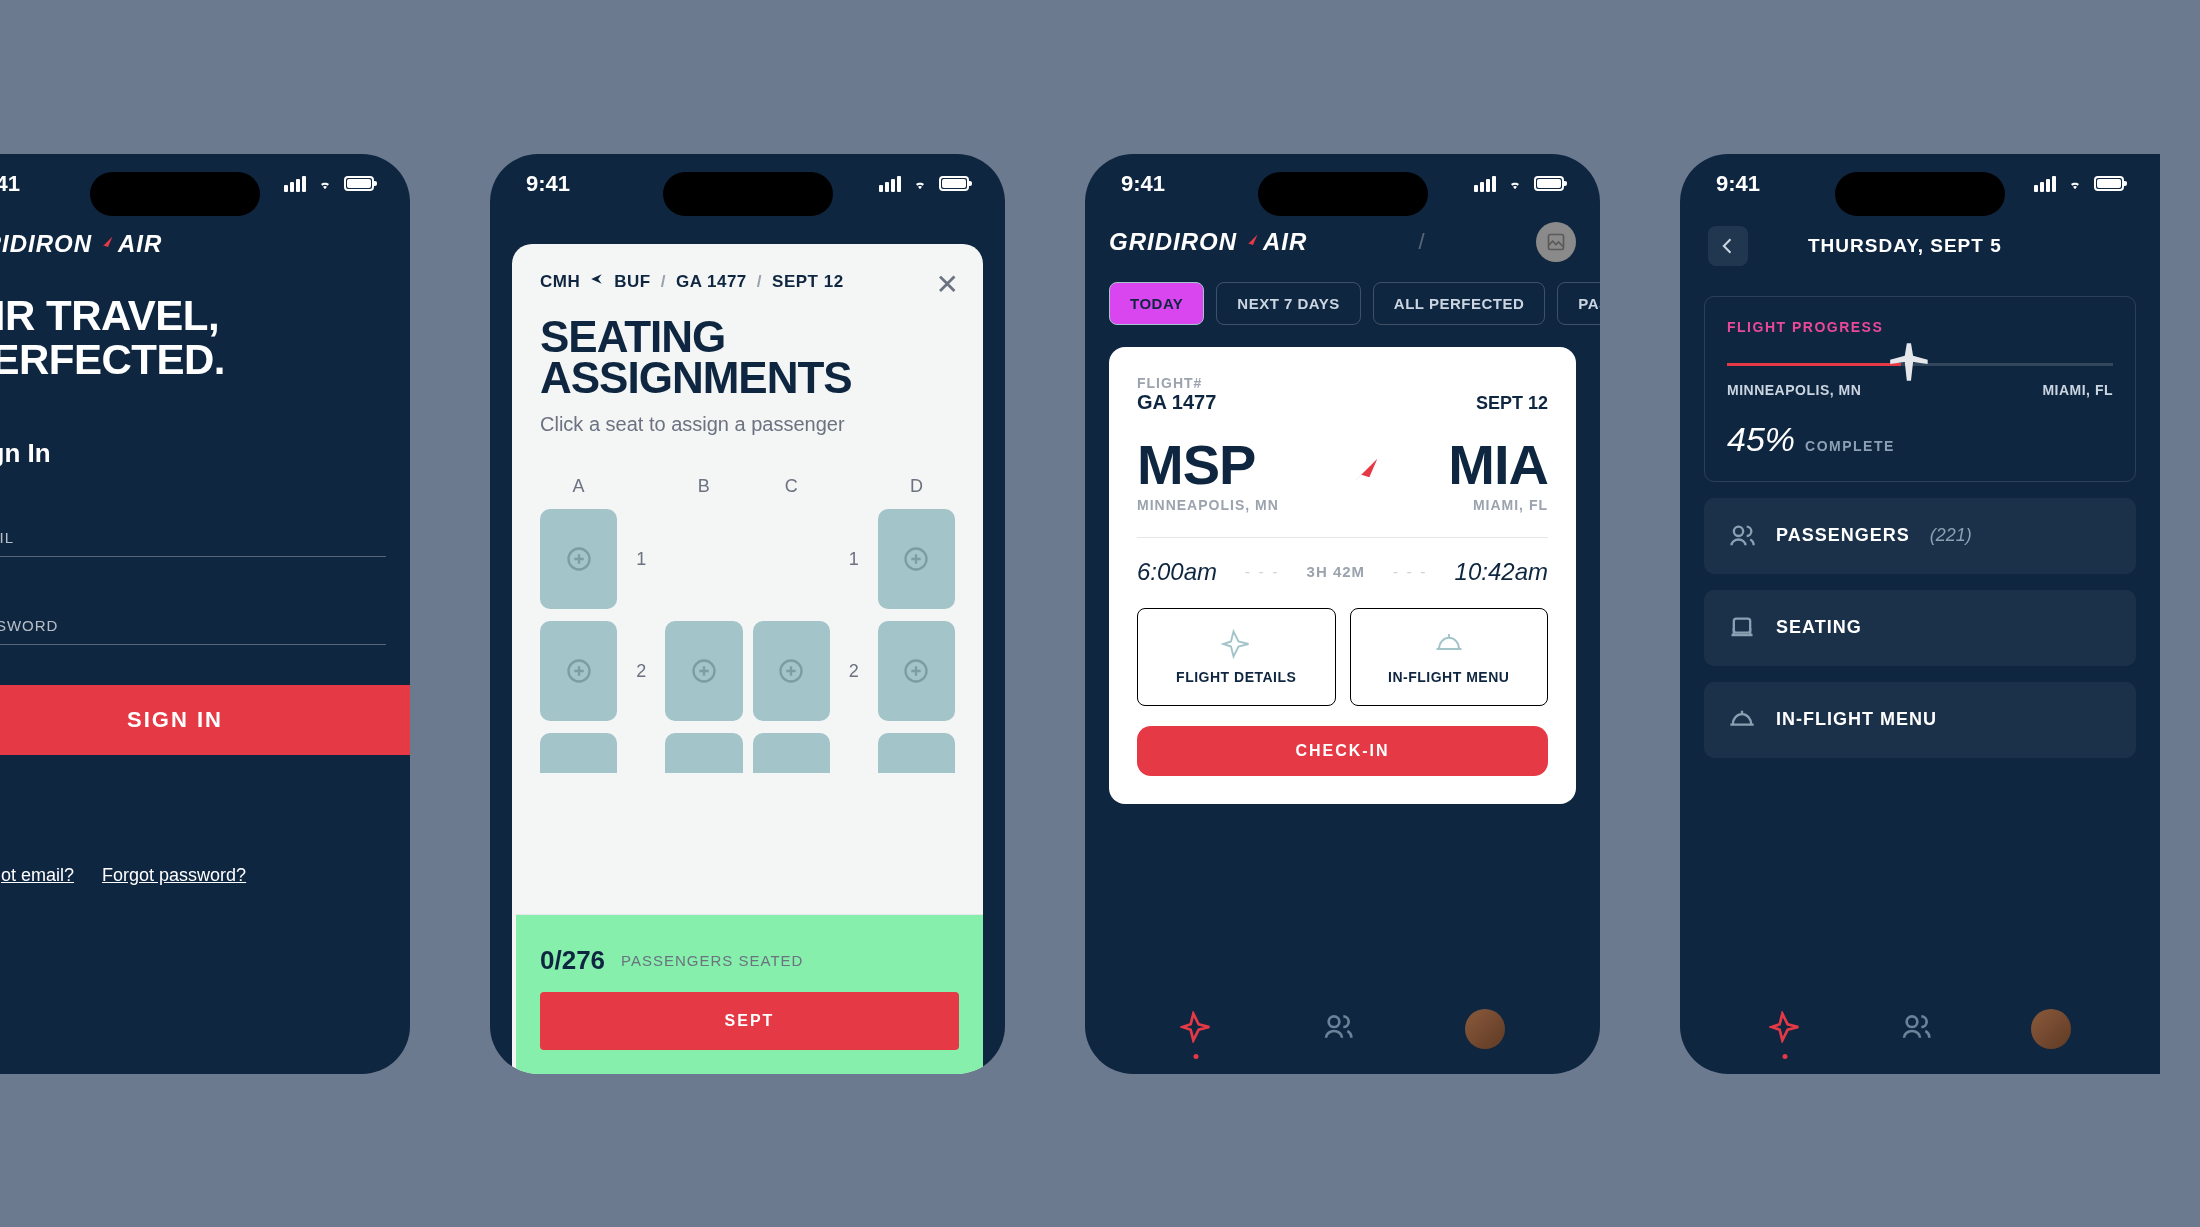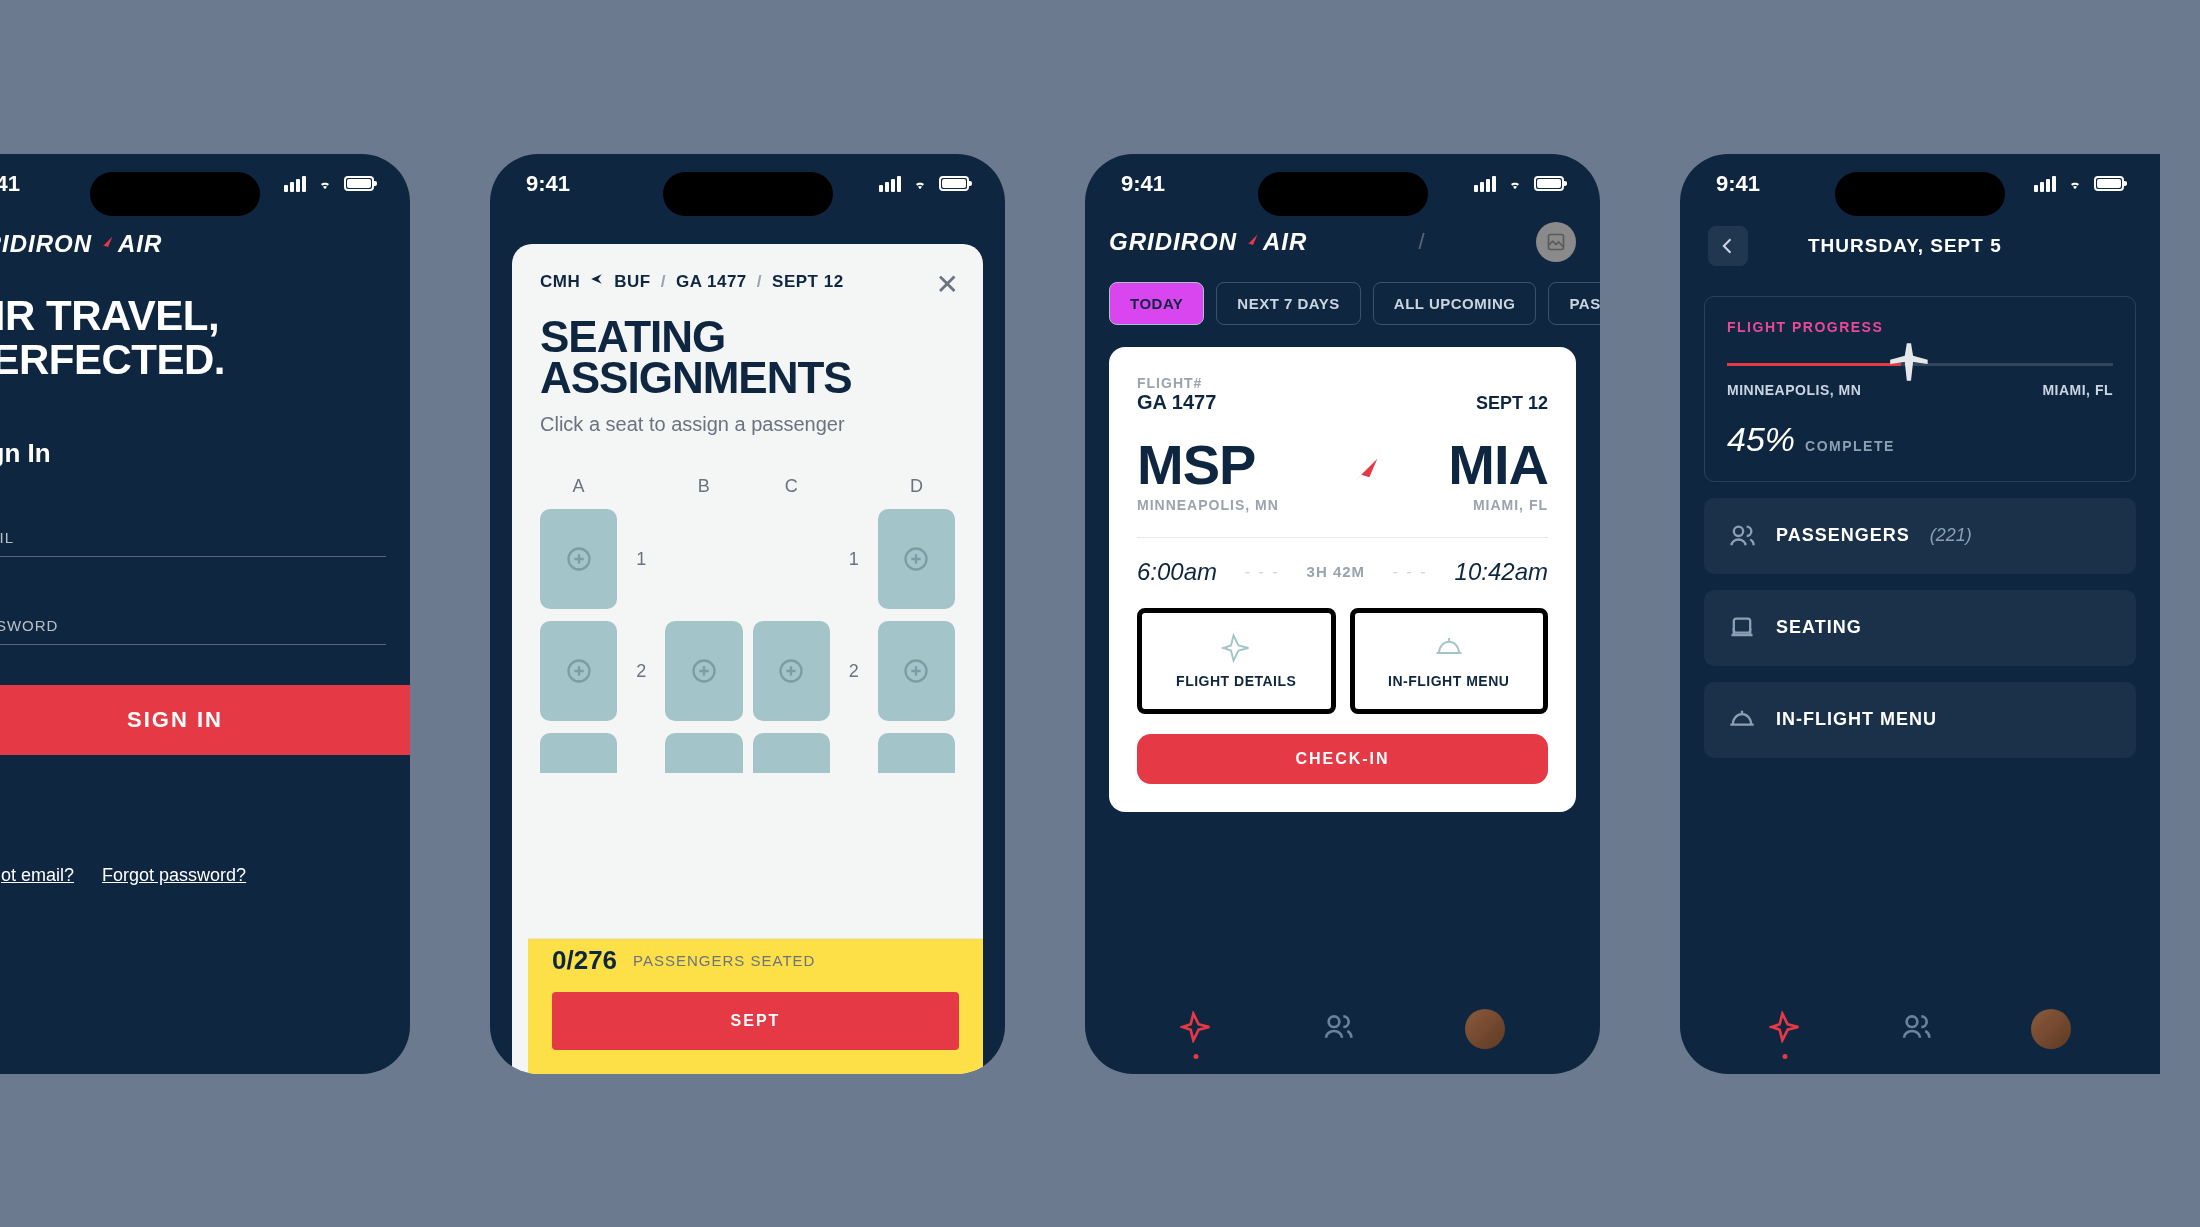--- a/index.html
+++ b/index.html
@@ -37,21 +37,21 @@
 .p2-crumb-sep { color: #9aa3ae; }
 .p2-close { position: absolute; top: 24px; right: 24px; font-size: 28px; color: #6b7280; }
 .p2-title { color: #0f2640; font-weight: 900; font-size: 44px; line-height: 0.95; letter-spacing: -1px; margin-top: 24px; }
 .p2-sub { color: #6b7280; font-size: 20px; margin-top: 14px; }
 .seat-header { display:grid; grid-template-columns: 1fr 28px 1fr 1fr 28px 1fr; gap: 10px; margin-top: 40px; text-align:center; color:#6b7280; font-size:18px; }
 .seat-row { display:grid; grid-template-columns: 1fr 28px 1fr 1fr 28px 1fr; gap: 10px; margin-top: 12px; }
 .seat { background:#a3c4c9; border-radius:10px; height: 100px; display:flex; align-items:center; justify-content:center; }
 .seat-empty { background: transparent; }
 .seat-num { color:#6b7280; font-size:18px; display:flex; align-items:center; justify-content:center; }
 .seat svg { stroke:#7a9ea3; }
-.p2-footer { position: absolute; left:16px; right:0; bottom:0; background:#fde047; padding: 6px 24px 24px; border-top:1px solid #e5e7eb; }
+.p2-footer { position: absolute; left:4px; right:0; bottom:0; background:#86efac; padding: 30px 24px 24px; border-top:1px solid #e5e7eb; }
 .p2-count { display:flex; align-items:center; gap:16px; margin-bottom:16px; }
 .p2-count-num { color:#0f2640; font-weight:700; font-size:26px; }
 .p2-count-label { color:#6b7280; font-weight:400; font-size:15px; letter-spacing:1px; }
 .p2-save { background:#e63946; color:#fff; font-weight:800; text-align:center; padding:20px; letter-spacing:2px; border-radius:4px; }
 
 .p3-brand-row { display:flex; align-items:center; justify-content:space-between; padding: 8px 24px; }
 .p3-sep { color: rgba(255,255,255,0.3); font-size: 22px; }
 .p3-avatar { width:40px; height:40px; border-radius:50%; background:#8a8a8a; display:flex;align-items:center;justify-content:center; }
 .p3-chips { display:flex; gap:12px; padding: 12px 24px; overflow:hidden; }
 .chip { padding:12px 20px; border:1px solid rgba(255,255,255,0.2); border-radius:8px; color:#cbd5e1; font-weight:700; font-size:15px; letter-spacing:0.5px; white-space:nowrap; }
@@ -63,21 +63,21 @@
 .p3-fl-date { color:#0f2640; font-weight:700; font-size:18px; }
 .p3-route { display:flex; justify-content:space-between; align-items:center; margin-top:18px; }
 .p3-code { color:#0f2640; font-weight:900; font-size:56px; letter-spacing:-1px; }
 .p3-city { color:#9aa3ae; font-size:14px; letter-spacing:1px; font-weight:600; }
 .p3-plane-icon { color:#e63946; }
 .p3-times { display:flex; justify-content:space-between; align-items:center; margin-top:24px; border-top:1px solid #e5e7eb; padding-top:20px; font-style:italic; }
 .p3-time { color:#0f2640; font-size:24px; }
 .p3-dur { color:#9aa3ae; font-size:15px; font-weight:600; letter-spacing:1px; font-style:normal; }
 .p3-dashes { color:#d1d5db; letter-spacing:2px; }
 .p3-actions { display:flex; gap:14px; margin-top:22px; }
-.p3-action { flex:1; border:5px solid #000000; border-radius:8px; padding:20px 8px; text-align:center; }
+.p3-action { flex:1; border:1px solid #000000; border-radius:8px; padding:20px 8px; text-align:center; }
 .p3-action-icon { color:#a3c4c9; margin-bottom:10px; display:flex;justify-content:center; }
 .p3-action-label { color:#0f2640; font-weight:700; font-size:14px; letter-spacing:0.5px; }
 .p3-checkin { background:#e63946; color:#fff; font-weight:800; text-align:center; padding:16px; letter-spacing:2px; border-radius:14px; margin-top:20px; }
 .p3-nav { position:absolute; bottom:0; left:0; right:0; height:90px; display:flex; justify-content:space-around; align-items:center; padding:0 40px; }
 .p3-nav-item { color:#6b8399; position:relative; }
 .p3-nav-item.active { color:#e63946; }
 .p3-nav-item.active::after { content:''; position:absolute; bottom:-12px; left:50%; transform:translateX(-50%); width:5px; height:5px; background:#e63946; border-radius:50%; }
 .p3-nav-avatar { width:40px; height:40px; border-radius:50%; background:linear-gradient(135deg,#8b5a3c,#5e3a24); }
 
 .p4-header { display:flex; align-items:center; gap:60px; padding: 12px 28px; }
@@ -286,21 +286,21 @@
     <div class="p3-avatar">
       <svg width="20" height="20" viewBox="0 0 24 24" fill="none" stroke="#5a5a5a" stroke-width="2">
           <rect x="3" y="3" width="18" height="18" rx="2"></rect>
           <path d="M3 16l5-5 4 4 3-3 6 6"></path>
         </svg>
     </div>
   </div>
   <div class="p3-chips">
     <div class="chip chip-active">TODAY</div>
     <div class="chip">NEXT 7 DAYS</div>
-    <div class="chip">ALL UPCOMING</div>
+    <div class="chip">ALL PERFECTED</div>
     <div class="chip">PAST</div>
   </div>
   <div class="p3-card">
     <div class="p3-fl-label">FLIGHT#</div>
     <div class="p3-fl-row">
       <span class="p3-fl-num">GA 1477</span>
       <span class="p3-fl-date">SEPT 12</span>
     </div>
     <div class="p3-route">
       <div>

